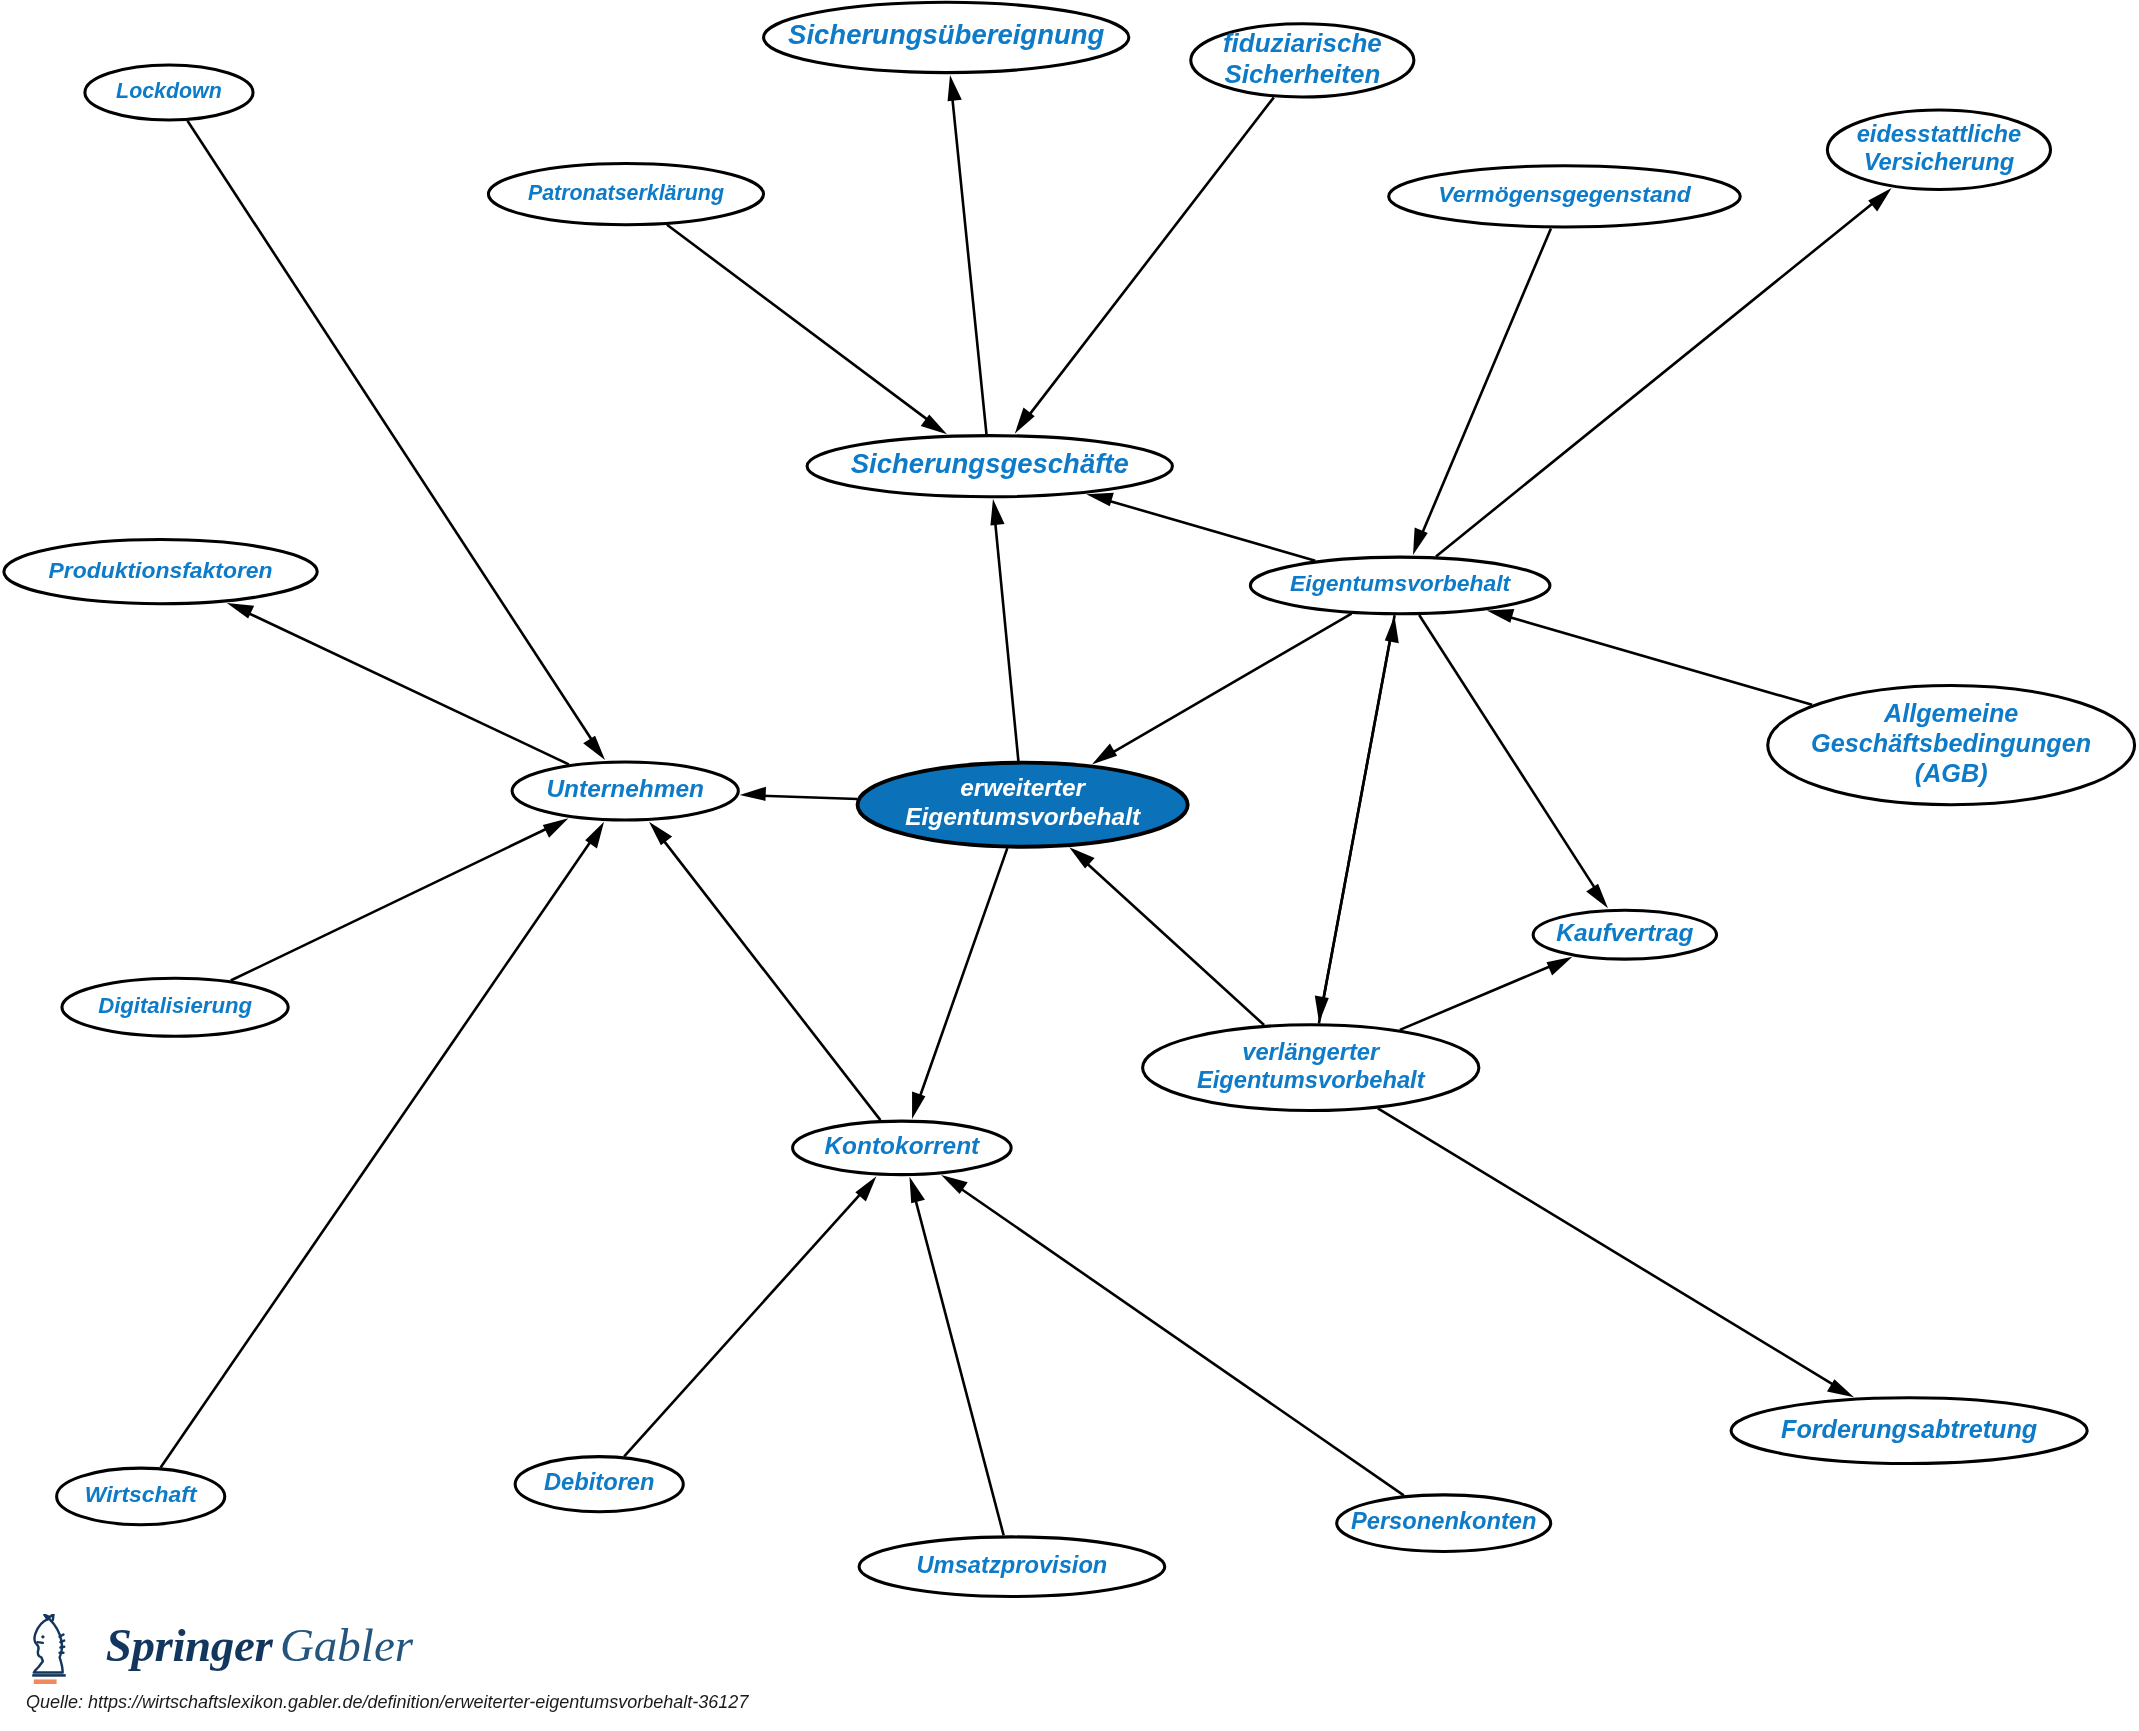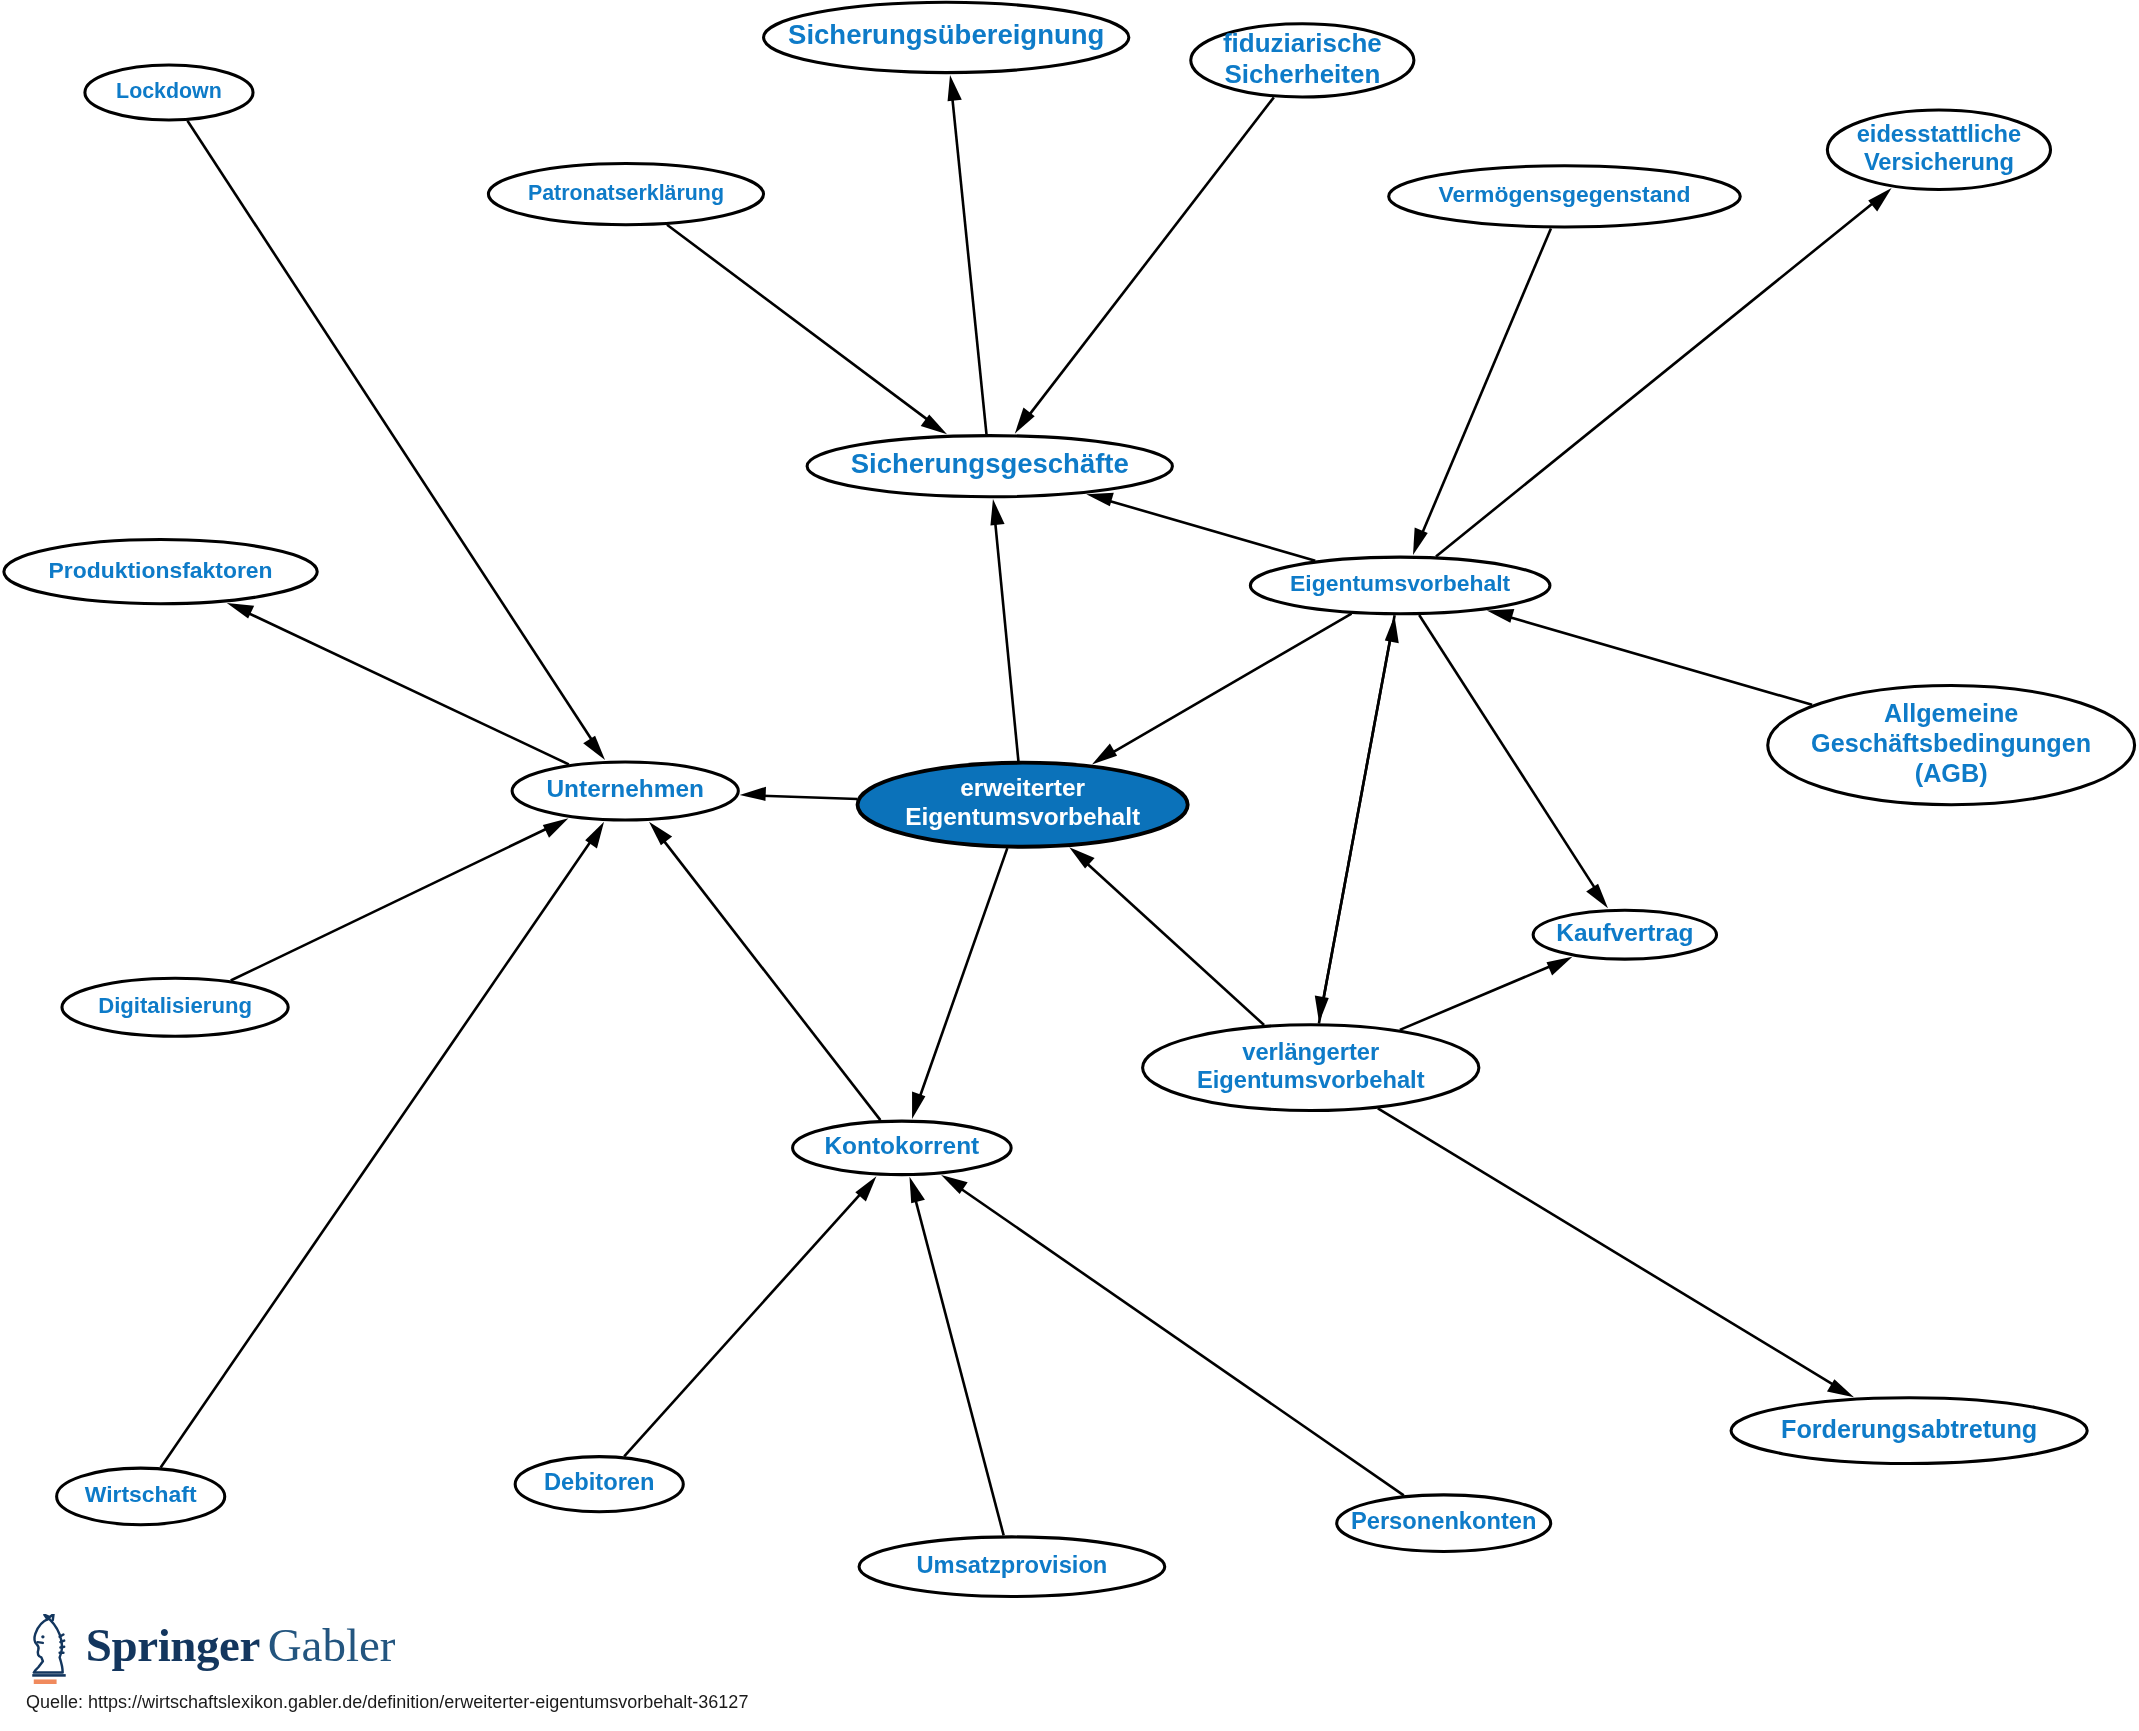--- a/index.html
+++ b/index.html
@@ -7,20 +7,21 @@
     padding: 0;
     background: #ffffff;
   }
   #page {
     position: relative;
     width: 2138px;
     height: 1731px;
     background: #ffffff;
     font-family: "Liberation Sans", sans-serif;
     overflow: hidden;
+    font-style: italic;
   }
   svg#graph {
     position: absolute;
     left: 0; top: 0;
     width: 2140px;
     height: 1731px;
     display: block;
   }
   .node-ellipse {
     fill: #ffffff;
@@ -61,20 +62,21 @@
     gap: 10.7px;
     height: 73px;
   }
   #logo-mark { position: relative; width: 49px; height: 70px; }
   #logo-mark svg { display:block; }
   #logo-words {
     display: flex;
     align-items: baseline;
     gap: 7.6px;
     padding-bottom: 12.2px;
+    margin-left: 20px;
   }
   .logo-springer {
     font-family: "Liberation Serif", serif;
     font-weight: bold;
     font-size: 47px;
     color: #13365E;
     letter-spacing: -0.4px;
   }
   .logo-gabler {
     font-family: "Liberation Serif", serif;

